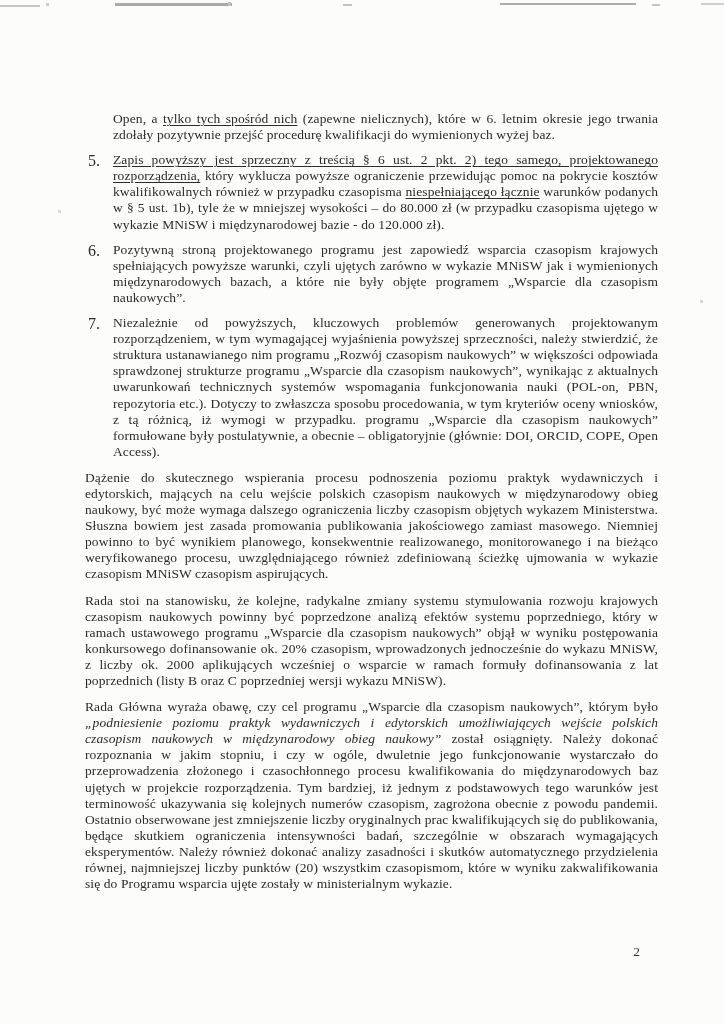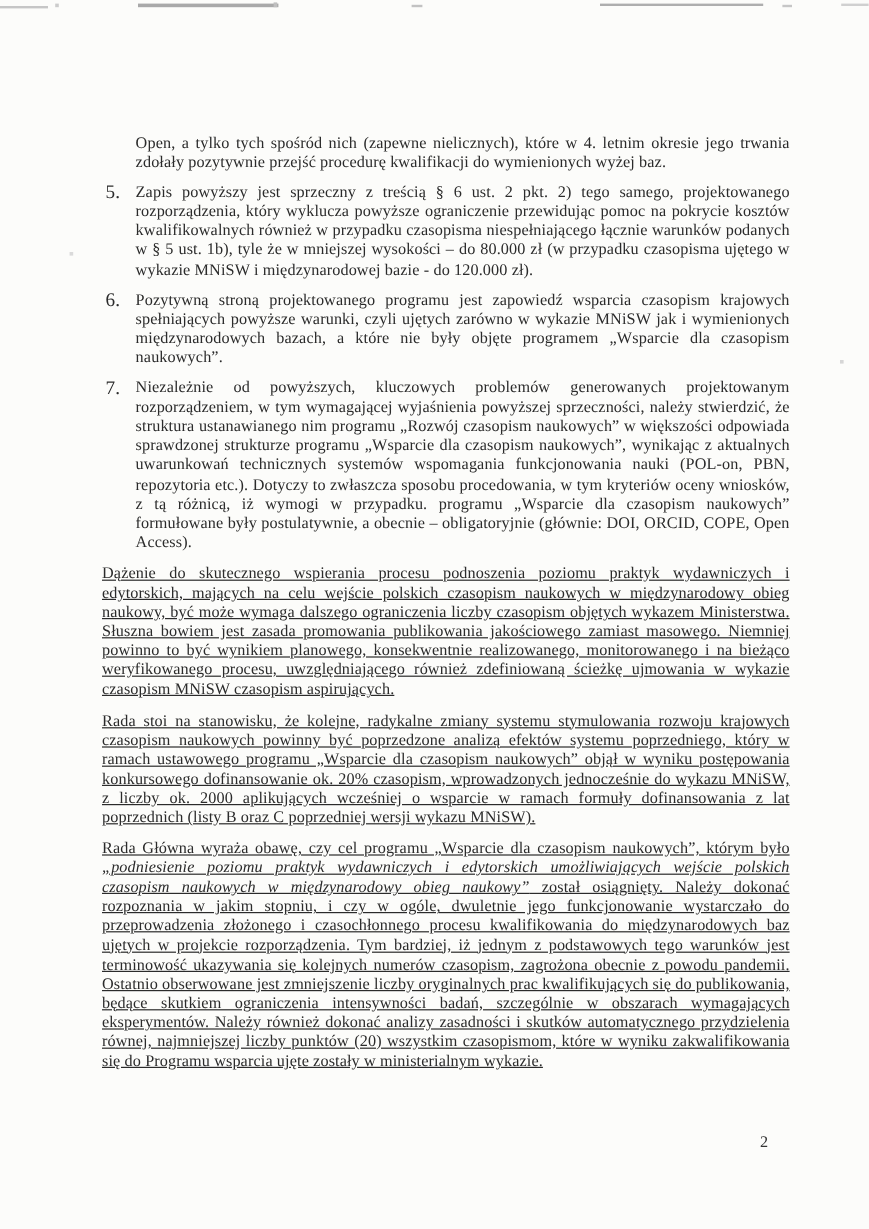--- a/index.html
+++ b/index.html
@@ -17,22 +17,22 @@
   .para{
     margin:0;
     font-size:13.5px;
     line-height:16.1px;
     text-align:justify;
     letter-spacing:.1px;
   }
   .cont-para{margin-left:28px;}
   .list-item{position:relative;padding-left:28px;margin-top:9px;}
   .list-item .num{position:absolute;left:3px;top:0;}
-  .body-para{margin-top:10px;text-decoration:underline;}
-  .u{text-decoration-thickness:1px;text-underline-offset:2px;}
+  .body-para{margin-top:10px;}
+  .u{text-decoration:underline;text-decoration-thickness:1px;text-underline-offset:2px;}
   .i{font-style:italic;}
   .pagenum{
     position:absolute;top:944px;right:84px;
     font-size:13.5px;color:#333;
   }
   
   .dash{position:absolute;background:#bdbdbd;}
   .d1{left:0;top:5px;width:40px;height:2px;background:#c6c6c6;}
   .d2{left:115px;top:3px;width:117px;height:3px;background:#a9a9a9;}
   .d3{left:343px;top:4px;width:9px;height:2px;background:#c2c2c2;}
@@ -53,21 +53,21 @@
 <div class="dash d4"></div>
 <div class="dash d5"></div>
 <div class="dash d6"></div>
 <div class="dash s1"></div>
 <div class="dash s2"></div>
 <div class="dash s3"></div>
 <div class="dash s4"></div>
 
 <div class="content">
 
-  <p class="para cont-para"><span>Open, a </span><span class="u">tylko tych spośród nich</span><span> (zapewne nielicznych), które w 4. letnim okresie jego trwania zdołały pozytywnie przejść procedurę kwalifikacji do wymienionych wyżej baz.</span></p>
+  <p class="para cont-para"><span>Open, a </span><span class="u">tylko tych spośród nich</span><span> (zapewne nielicznych), które w 6. letnim okresie jego trwania zdołały pozytywnie przejść procedurę kwalifikacji do wymienionych wyżej baz.</span></p>
 
   <div class="list-item">
     <span class="num">5.</span>
     <p class="para"><span class="u">Zapis powyższy jest sprzeczny z treścią § 6 ust. 2 pkt. 2) tego samego, projektowanego rozporządzenia,</span><span> który wyklucza powyższe ograniczenie przewidując pomoc na pokrycie kosztów kwalifikowalnych również w przypadku czasopisma </span><span class="u">niespełniającego łącznie</span><span> warunków podanych w § 5 ust. 1b), tyle że w mniejszej wysokości – do 80.000 zł (w przypadku czasopisma ujętego w wykazie MNiSW i międzynarodowej bazie - do 120.000 zł).</span></p>
   </div>
 
   <div class="list-item">
     <span class="num">6.</span>
     <p class="para"><span>Pozytywną stroną projektowanego programu jest zapowiedź wsparcia czasopism krajowych spełniających powyższe warunki, czyli ujętych zarówno w wykazie MNiSW jak i wymienionych międzynarodowych bazach, a które nie były objęte programem „Wsparcie dla czasopism naukowych”.</span></p>
   </div>

